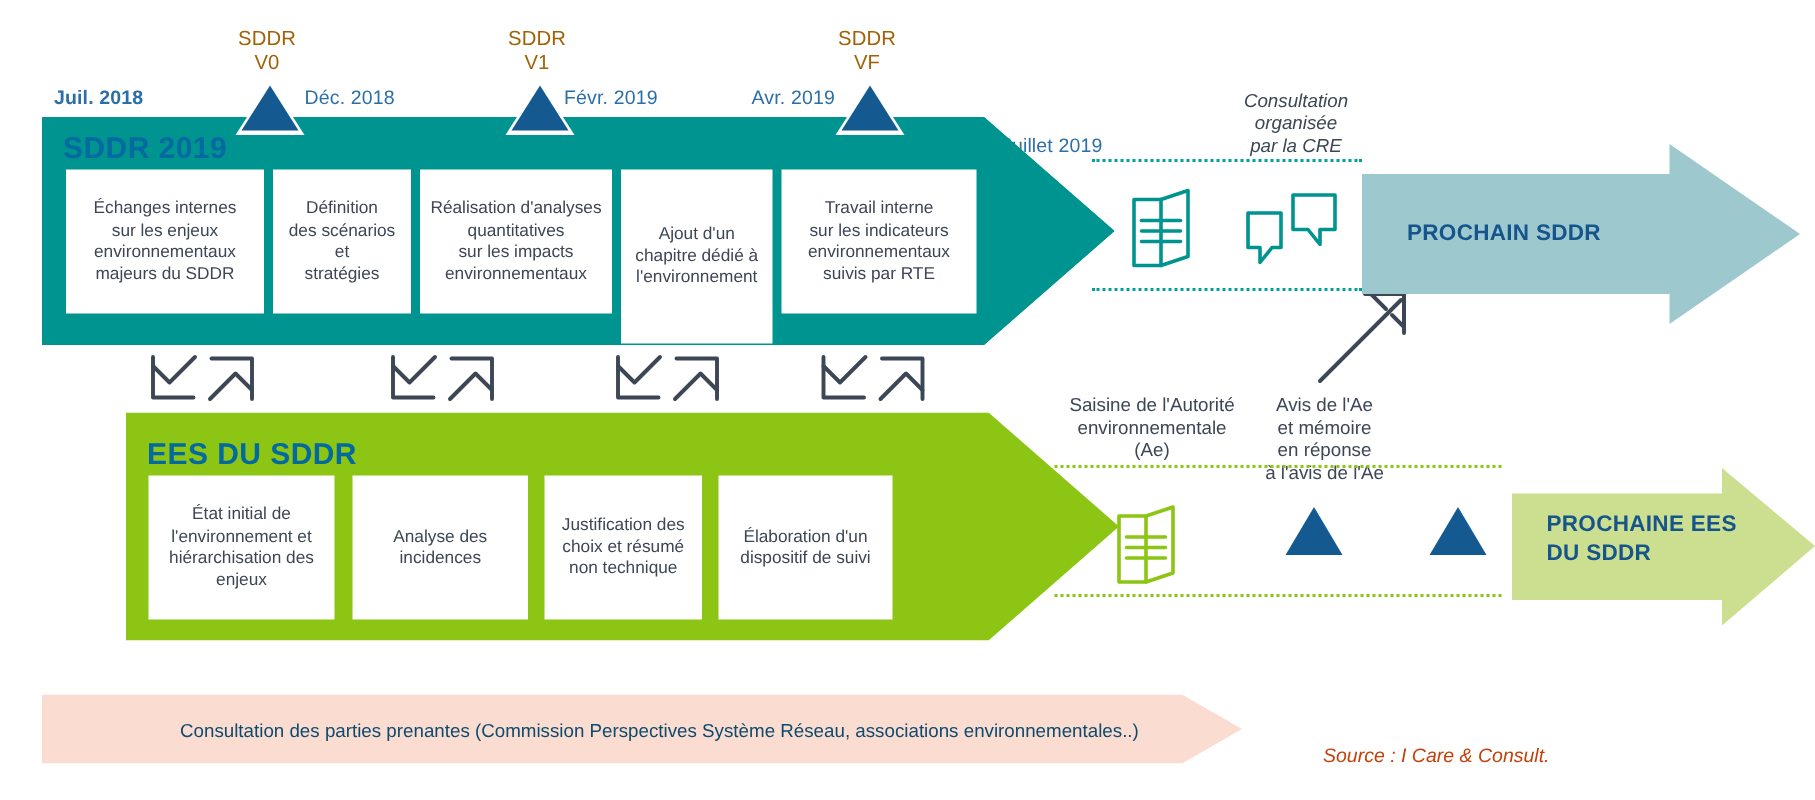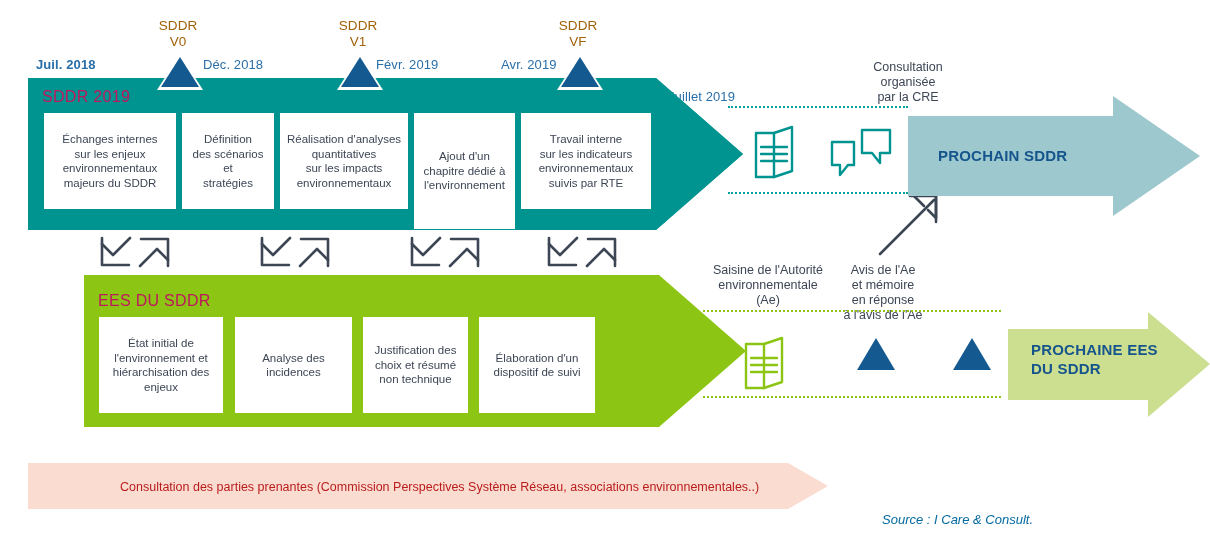--- a/index.html
+++ b/index.html
@@ -45,23 +45,23 @@
     content:"";
     position:absolute;
     left:-4px;top:-3px;
     width:0;height:0;
     border-left:23px solid transparent;
     border-right:23px solid transparent;
     border-bottom:36px solid #ffffff;
   }
   .band-title{
     position:absolute;
-    font-weight:normal;
-    color:#be185d;
-    font-size:16px;
+    font-weight:bold;
+    color:#0369a1;
+    font-size:20px;
     letter-spacing:.3px;
   }
   .stepbox{
     position:absolute;
     background:#ffffff;
     box-sizing:border-box;
     display:flex;
     align-items:center;
     justify-content:center;
     text-align:center;
@@ -95,30 +95,29 @@
     color:#15558c;
     line-height:19px;
     white-space:pre-line;
     letter-spacing:.2px;
   }
 
   
   .bottomlabel{
     position:absolute;
     font-size:12.5px;
-    color:#b91c1c;
+    color:#0c4a6e;
     white-space:nowrap;
   }
   .source{
     position:absolute;
     font-style:italic;
     font-size:13px;
-    color:#0369a1;
+    color:#c2410c;
     white-space:nowrap;
-    margin-top:16px;
   }
 </style>
 </head>
 <body>
 
 <div id="root">
 
   <div class="milestone" style="left:138px;top:18px;width:80px;">SDDR
 V0</div>
   <div class="milestone" style="left:318px;top:18px;width:80px;">SDDR
@@ -228,21 +227,21 @@
   <div class="stepbox" style="left:363px;top:317px;width:105px;height:96px;">
     <span>Justification des
 choix et résumé
 non technique</span>
   </div>
   <div class="stepbox" style="left:479px;top:317px;width:116px;height:96px;">
     <span>Élaboration d'un
 dispositif de suivi</span>
   </div>
 
-  <div class="phase-label" style="left:862px;top:60px;width:92px;">Consultation
+  <div class="phase-label" style="left:818px;top:60px;width:92px;font-style:italic;">Consultation
 organisée
 par la CRE</div>
 
   <div class="dotline" style="left:728px;top:106px;width:180px;"></div>
   <div class="dotline" style="left:728px;top:192px;width:180px;"></div>
 
   <svg class="abs" style="left:750px;top:123px;" width="48" height="58" viewBox="0 0 48 58">
     <g fill="none" stroke="#009490" stroke-width="2.4" stroke-linejoin="round" stroke-linecap="round">
       <path d="M6,10 L24,10 L24,54 L6,54 Z"></path>
       <path d="M24,10 L42,4 L42,48 L24,54"></path>

